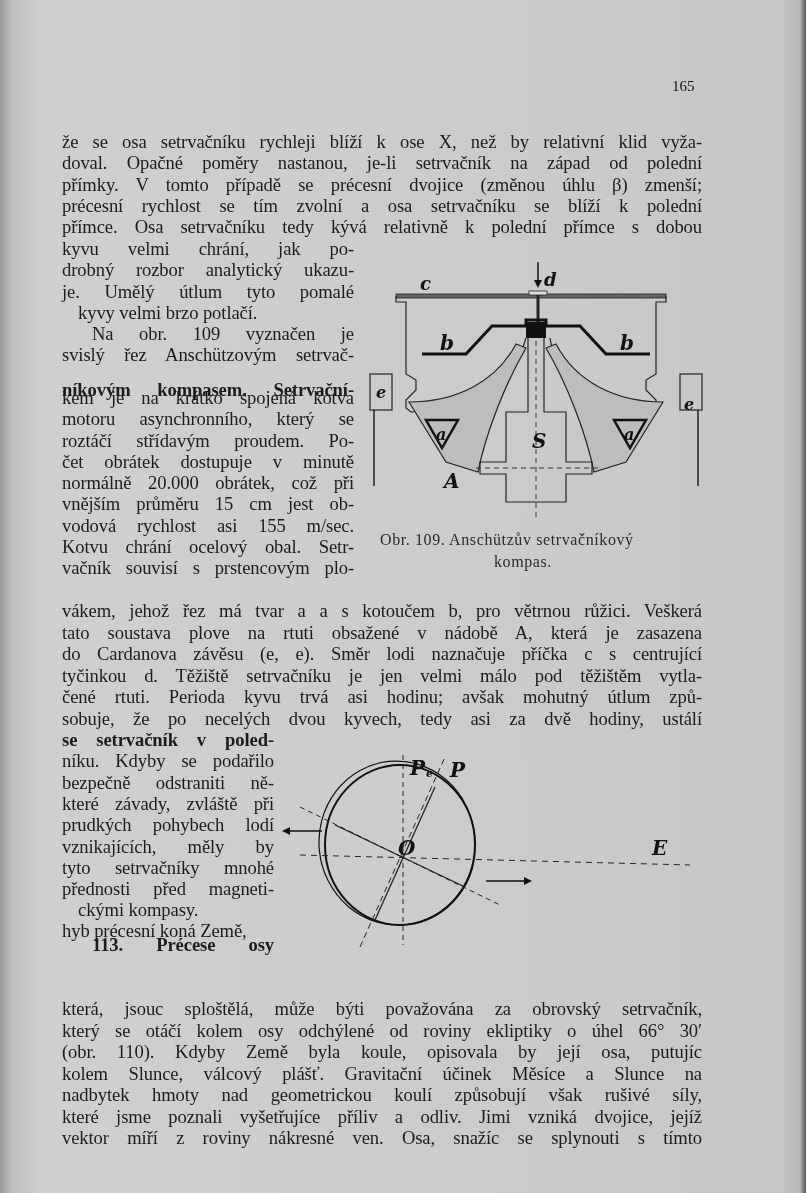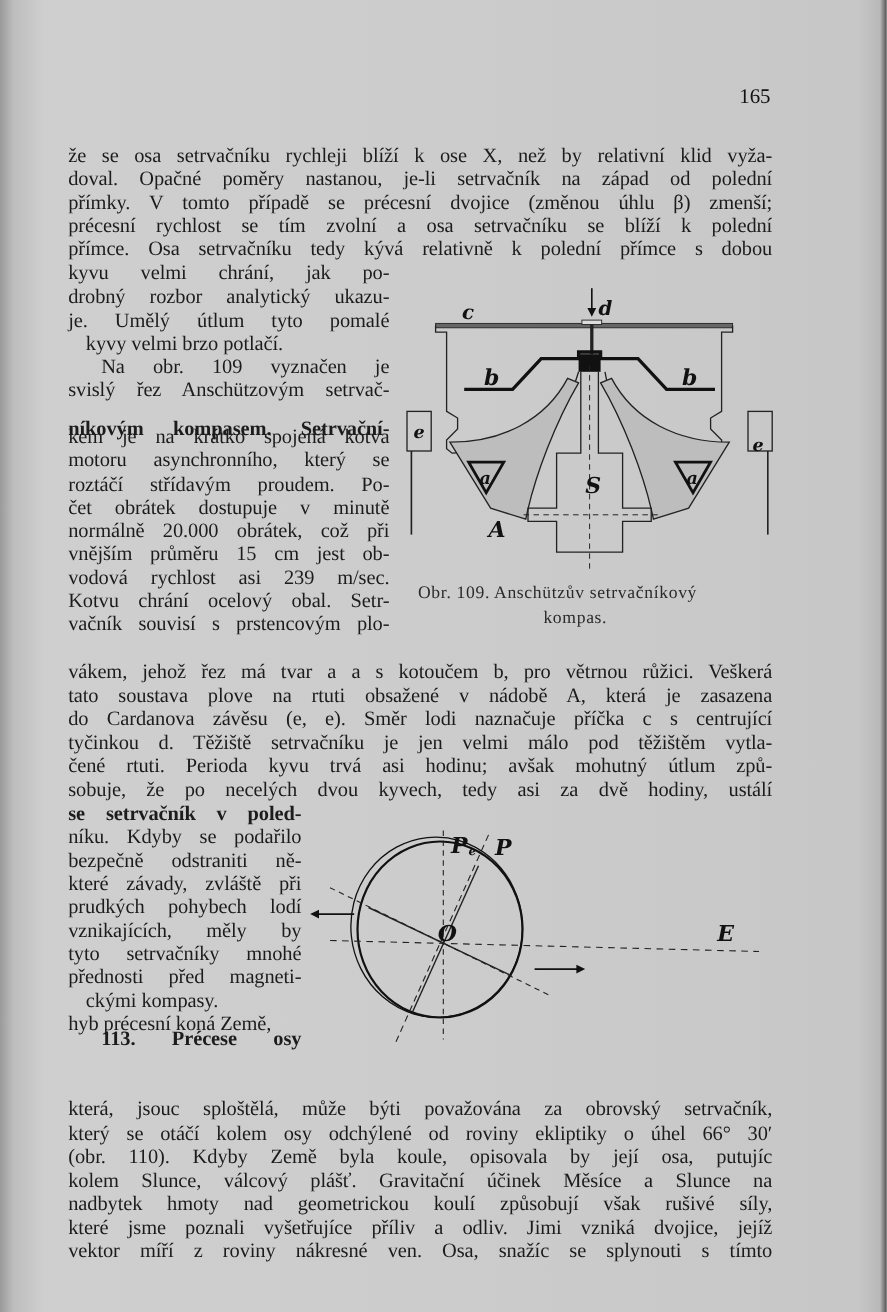--- a/index.html
+++ b/index.html
@@ -9,21 +9,21 @@
     font-family: "DejaVu Serif", "Liberation Serif", serif;
     color: #1a1a1a;
     position: relative;
   }
   .page {
     position: absolute; left: 0; top: 0; width: 806px; height: 1193px;
     background: linear-gradient(90deg, #9a9a9a 0px, #bdbdbd 12px, #cfcfcf 40px, #cccccc 400px, #c7c7c7 780px, #b8b8b8 800px, #555 806px);
   }
   .pagenum {
     position: absolute; left: 672px; top: 78px;
-    font-family: "Liberation Serif", serif; font-size: 19px; color: #111;
+    font-family: "Liberation Serif", serif; font-size: 15px; color: #111;
   }
   .line {
     position: absolute; font-family: "Liberation Serif", serif;
     font-size: 18.6px; line-height: 21px; white-space: nowrap; color: #1c1c1c;
     letter-spacing: -0.1px;
   }
   .full { left: 62px; width: 640px; text-align: justify; text-align-last: justify; }
   .narrow { left: 62px; width: 292px; text-align: justify; text-align-last: justify; }
   .narrow2 { left: 62px; width: 212px; text-align: justify; text-align-last: justify; }
   .last { text-align-last: left; margin-left: 16px; }
@@ -58,21 +58,21 @@
   <div id="p2n">
       <div class="line narrow" style="top: 323px; left: 92px; width: 262px;">Na obr. 109 vyznačen je</div>
       <div class="line narrow" style="top: 344.3px;">svislý řez Anschützovým setrvač-</div>
       <div class="line narrow" style="top: 379px; font-weight: bold;">níkovým kompasem. Setrvační-</div>
       <div class="line narrow" style="top: 386.9px;">kem je na krátko spojená kotva</div>
       <div class="line narrow" style="top: 408.2px;">motoru asynchronního, který se</div>
       <div class="line narrow" style="top: 429.5px;">roztáčí střídavým proudem. Po-</div>
       <div class="line narrow" style="top: 450.8px;">čet obrátek dostupuje v minutě</div>
       <div class="line narrow" style="top: 472.1px;">normálně 20.000 obrátek, což při</div>
       <div class="line narrow" style="top: 493.4px;">vnějším průměru 15 cm jest ob-</div>
-      <div class="line narrow" style="top: 514.7px;">vodová rychlost asi 239 m/sec.</div>
+      <div class="line narrow" style="top: 514.7px;">vodová rychlost asi 155 m/sec.</div>
       <div class="line narrow" style="top: 536px;">Kotvu chrání ocelový obal. Setr-</div>
       <div class="line narrow" style="top: 557.3px;">vačník souvisí s prstencovým plo-</div>
     </div>
   <div id="p2f">
       <div class="line full" style="top: 600px;">vákem, jehož řez má tvar a a s kotoučem b, pro větrnou růžici. Veškerá</div>
       <div class="line full" style="top: 621.5px;">tato soustava plove na rtuti obsažené v nádobě A, která je zasazena</div>
       <div class="line full" style="top: 643px;">do Cardanova závěsu (e, e). Směr lodi naznačuje příčka c s centrující</div>
       <div class="line full" style="top: 664.5px;">tyčinkou d. Těžiště setrvačníku je jen velmi málo pod těžištěm vytla-</div>
       <div class="line full" style="top: 686px;">čené rtuti. Perioda kyvu trvá asi hodinu; avšak mohutný útlum způ-</div>
       <div class="line full" style="top: 707.5px;">sobuje, že po necelých dvou kyvech, tedy asi za dvě hodiny, ustálí</div>

